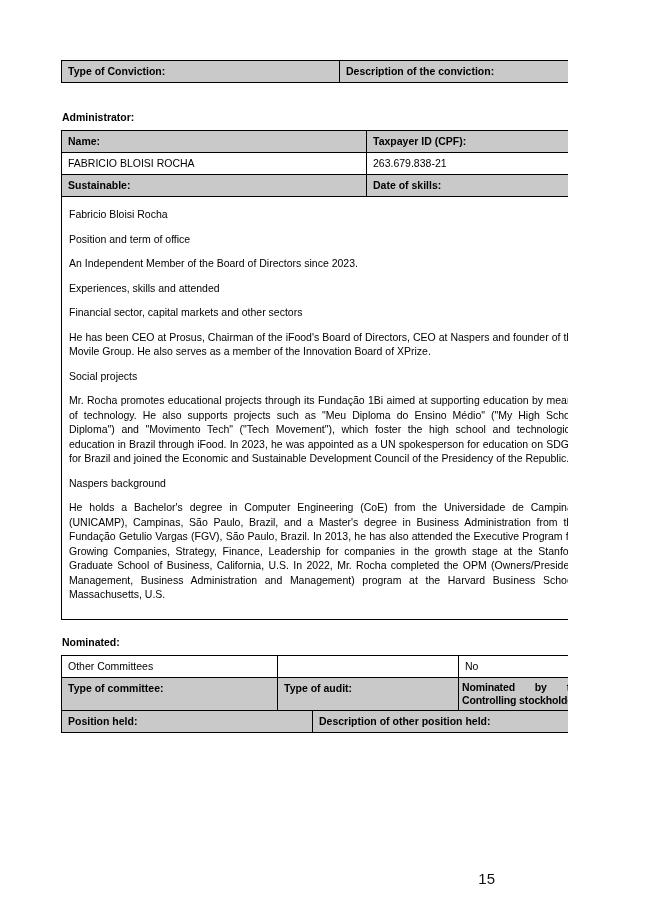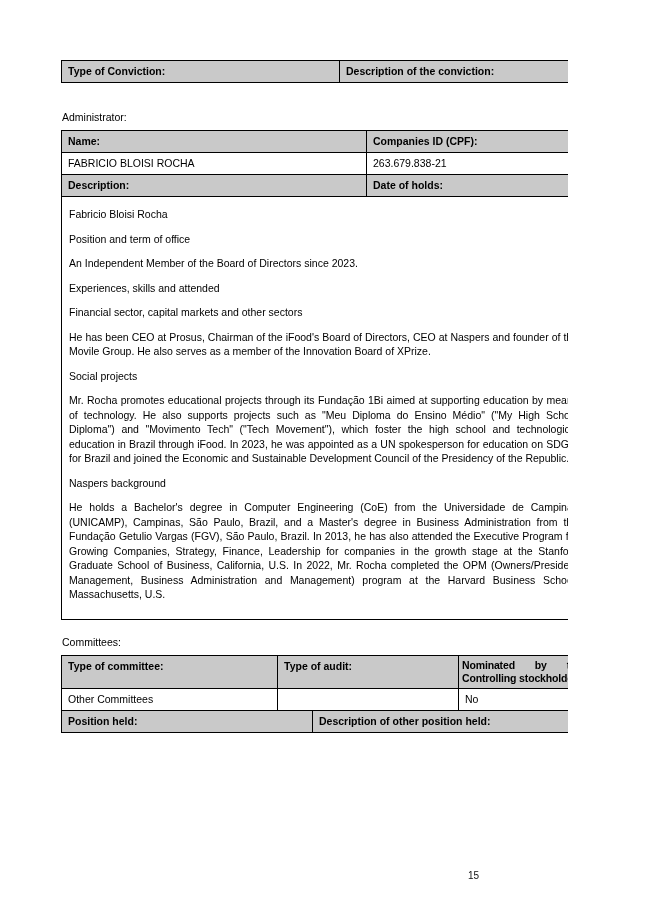--- a/index.html
+++ b/index.html
@@ -36,44 +36,44 @@
     vertical-align: top;
     overflow: hidden;
     word-wrap: break-word;
   }
   th {
     background: #c9c9c9;
     font-weight: bold;
   }
   .section-label {
     font-size: 10.5px;
-    font-weight: normal;
+    font-weight: bold;
     margin: 28px 0 7px 1px;
   }
   .section-label.committees-label {
     margin-top: 16px;
   }
   .exp-cell {
     padding: 0 7px 7px 7px;
   }
   .exp-cell p {
     margin: 10px 0;
     line-height: 14.5px;
     text-align: justify;
   }
   .tight {
     padding: 3px 3px;
     letter-spacing: -0.15px;
     text-align: justify;
   }
   .page-number {
     position: absolute;
-    right: 89px;
+    right: 73px;
     top: 870px;
-    font-size: 10px;
+    font-size: 15px;
     color: #111111;
   }
 </style>
 </head>
 <body>
 
 <div class="page">
   <div class="content">
 
     <table>
@@ -92,66 +92,66 @@
     <div class="section-label">Administrator:</div>
 
     <table>
       <colgroup>
           <col style="width:305px">
           <col style="width:219px">
         </colgroup>
       <tbody>
           <tr>
         <th>Name:</th>
-        <th>Companies ID (CPF):</th>
+        <th>Taxpayer ID (CPF):</th>
       </tr>
       <tr>
         <td>FABRICIO BLOISI ROCHA</td>
         <td>263.679.838-21</td>
       </tr>
       <tr>
-        <th>Description:</th>
-        <th>Date of holds:</th>
+        <th>Sustainable:</th>
+        <th>Date of skills:</th>
       </tr>
       <tr>
         <td colspan="2" class="exp-cell">
           <p>Fabricio Bloisi Rocha</p>
           <p>Position and term of office</p>
           <p>An Independent Member of the Board of Directors since 2023.</p>
           <p>Experiences, skills and attended</p>
           <p>Financial sector, capital markets and other sectors</p>
           <p>He has been CEO at Prosus, Chairman of the iFood's Board of Directors, CEO at Naspers and founder of the Movile Group. He also serves as a member of the Innovation Board of XPrize.</p>
           <p>Social projects</p>
           <p>Mr. Rocha promotes educational projects through its Fundação 1Bi aimed at supporting education by means of technology. He also supports projects such as "Meu Diploma do Ensino Médio" ("My High School Diploma") and "Movimento Tech" ("Tech Movement"), which foster the high school and technological education in Brazil through iFood. In 2023, he was appointed as a UN spokesperson for education on SDG 4 for Brazil and joined the Economic and Sustainable Development Council of the Presidency of the Republic.</p>
           <p>Naspers background</p>
           <p>He holds a Bachelor's degree in Computer Engineering (CoE) from the Universidade de Campinas (UNICAMP), Campinas, São Paulo, Brazil, and a Master's degree in Business Administration from the Fundação Getulio Vargas (FGV), São Paulo, Brazil. In 2013, he has also attended the Executive Program for Growing Companies, Strategy, Finance, Leadership for companies in the growth stage at the Stanford Graduate School of Business, California, U.S. In 2022, Mr. Rocha completed the OPM (Owners/President Management, Business Administration and Management) program at the Harvard Business School, Massachusetts, U.S.</p>
         </td>
       </tr>
     </tbody>
       </table>
 
-    <div class="section-label committees-label">Committees:</div>
+    <div class="section-label committees-label">Nominated:</div>
 
     <table>
       <colgroup>
           <col style="width:216px">
           <col style="width:35px">
           <col style="width:146px">
           <col style="width:127px">
         </colgroup>
       <tbody>
           <tr>
+        <td>Other Committees</td>
+        <td colspan="2"></td>
+        <td>No</td>
+      </tr>
+      <tr>
         <th>Type of committee:</th>
         <th colspan="2">Type of audit:</th>
         <th class="tight">Nominated by the Controlling stockholder:</th>
-      </tr>
-      <tr>
-        <td>Other Committees</td>
-        <td colspan="2"></td>
-        <td>No</td>
       </tr>
       <tr>
         <th colspan="2">Position held:</th>
         <th colspan="2">Description of other position held:</th>
       </tr>
     </tbody>
       </table>
 
   </div>
 

